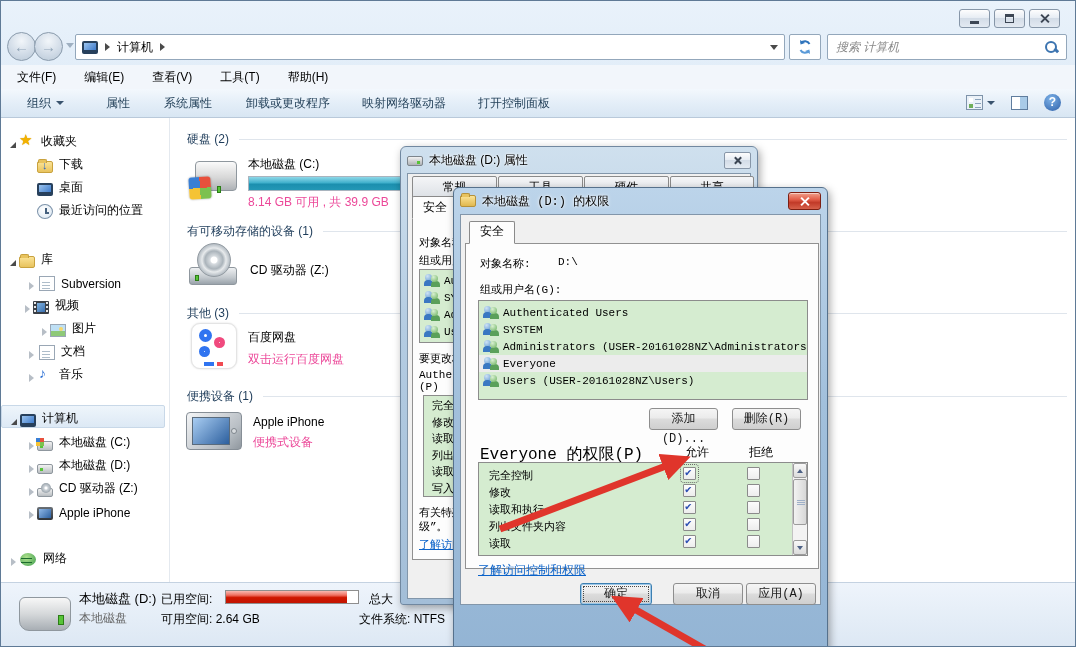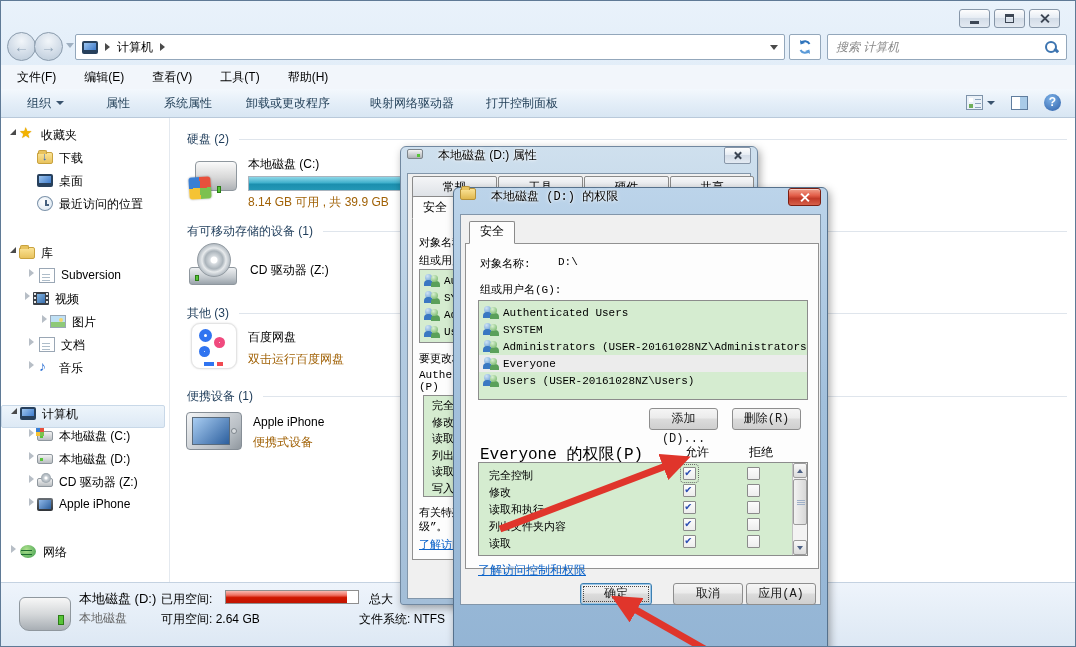--- a/index.html
+++ b/index.html
@@ -49,21 +49,21 @@
     linear-gradient(#fff,#fff) 2px 2px/4px 4px no-repeat,
     linear-gradient(#6fae5a,#6fae5a) 2px 8px/4px 4px no-repeat,
     repeating-linear-gradient(#8aa2bb 0 1px,transparent 1px 4px) 8px 3px/6px 9px no-repeat,#eaf1f8}
   .ic-preview{width:17px;height:14px;border:1px solid #5f7d9e;background:linear-gradient(to right,#fff 55%,#a9cbe8 55%)}
   .ic-help{width:17px;height:17px;border-radius:50%;background:radial-gradient(circle at 40% 30%,#7db2e8,#2d5fa8);color:#fff;font-weight:bold;font-size:12px;line-height:17px;text-align:center}
 
   
   .bodyarea{position:absolute;left:0;right:0;top:117px;height:466px;background:#fff}
   .sidebar{position:absolute;left:0;top:0;width:168px;height:100%;background:#fff;padding-top:9px;overflow:hidden}
   .sep-v{position:absolute;left:168px;top:0;width:1px;height:100%;background:#e4e9ef}
-  .srow{display:flex;align-items:flex-start;height:23px;padding-left:8px;white-space:nowrap}
+  .srow{display:flex;align-items:flex-end;height:23px;padding-left:8px;white-space:nowrap}
   .srow.child{padding-left:36px}
   .srow .slabel{margin-left:6px}
   .srow.sel{background:linear-gradient(#eef5fb,#dde9f5);border:1px solid #c8d8e8;border-radius:2px;margin-right:4px}
   .exp{width:10px;height:10px;position:relative;flex:0 0 10px}
   .exp.open::before{content:"";position:absolute;left:1px;top:2px;border-left:6px solid transparent;border-bottom:6px solid #4a4a4a}
   .exp.closed::before{content:"";position:absolute;left:2px;top:1px;border-top:4px solid transparent;border-bottom:4px solid transparent;border-left:5px solid #b7bec6}
   .g1{margin-top:26px}.g2{margin-top:22px}.g3{margin-top:24px}
 
   
   .ic{width:16px;height:16px;flex:0 0 16px;position:relative;display:inline-block}
@@ -97,21 +97,21 @@
   .ic-net{background:radial-gradient(circle at 40% 35%,#aee08c,#3f9e4f);border-radius:50%;width:13px;height:13px;margin:1px}
   .ic-net::before{content:"";position:absolute;left:1px;top:5px;width:11px;height:3px;border-top:1px solid #1d6b2e;border-bottom:1px solid #1d6b2e}
 
   
   .main{position:absolute;left:178px;right:0;top:0;height:100%;background:#fff}
   .ghead{position:absolute;left:8px;right:8px;display:flex;align-items:center;color:#1e3c5a}
   .ghead::after{content:"";flex:1;height:1px;background:#dfe5ec;margin-left:10px}
   .item{position:absolute;display:flex}
   .item .txt{margin-left:11px;position:relative}
   .title{color:#000}
-  .caption{color:#a16207}
+  .caption{color:#ec4899}
   .capbar{width:153px;height:15px;border:1px solid #a9b4be;background:#fff;margin:3px 0}
   .capfill{height:100%;background:linear-gradient(#8fd8e8,#3fb0cc 45%,#1b8fae 55%,#2398b6)}
 
   .big-hdd{width:48px;height:38px;position:relative;margin-top:8px}
   .big-hdd .bodyp{position:absolute;left:6px;top:0;right:0;height:30px;border-radius:4px;
     background:linear-gradient(#fafafa,#d8d8d8 55%,#aeb2b6);border:1px solid #8f979e}
   .big-hdd .led{position:absolute;left:28px;bottom:6px;width:4px;height:7px;background:#57c438;border:1px solid #2c7d17}
   .big-hdd .flag{position:absolute;left:0;bottom:0;width:22px;height:22px;transform:rotate(-4deg);
     background:conic-gradient(#e8503c 0 25%,#7cc14f 0 50%,#f5c334 0 75%,#3a7fd5 0);border-radius:3px;box-shadow:0 0 2px rgba(0,0,0,.4)}
   .big-cd{width:50px;height:44px;position:relative}
@@ -135,21 +135,21 @@
   .details{position:absolute;left:0;right:0;bottom:0;height:64px;
     background:linear-gradient(#eef4fb,#dde8f4);border-top:1px solid #c4d2e1}
   .big-disk{position:absolute;left:18px;top:14px;width:52px;height:34px;border-radius:6px 6px 10px 10px;
     background:linear-gradient(#f7f7f7,#d5d8da 50%,#a8aeb4);border:1px solid #8f979e}
   .big-disk::after{content:"";position:absolute;right:6px;bottom:5px;width:4px;height:8px;background:#57c438;border:1px solid #2c7d17}
   .usedbar{position:absolute;left:224px;top:7px;width:134px;height:14px;border:1px solid #8e8e8e;background:#fff}
   .usedfill{height:100%;background:linear-gradient(#f8b9b1,#ef6f60 35%,#cf1600 55%,#c21400)}
 
   
   .dlg{position:absolute;border-radius:6px 6px 3px 3px;padding:0 6px 6px 6px;box-shadow:2px 3px 8px rgba(0,0,0,.35)}
-  .dlg-title{height:26px;display:flex;align-items:flex-start;gap:15px;text-shadow:0 0 4px #fff,0 0 2px #fff;white-space:nowrap}
+  .dlg-title{height:26px;display:flex;align-items:center;gap:6px;text-shadow:0 0 4px #fff,0 0 2px #fff;white-space:nowrap}
   .client{position:relative;background:#f0f0f0;border:1px solid #8296aa;width:100%}
   .dlg-props{left:399px;top:145px;width:358px;height:459px;z-index:10;
     background:linear-gradient(#cfe0ee,#b4cce2 40%,#a3bed8);border:1px solid #7188a0}
   .dlg-perms{left:452px;top:186px;width:375px;height:540px;z-index:20;
     background:linear-gradient(#bcd4ea,#a2c0dc 40%,#8fb1d2);border:1px solid #56718c}
   .dlg-props .client{height:426px}
   .dlg-perms .client{height:391px}
   .xbtn-gray{margin-left:auto;width:27px;height:17px;border:1px solid #8796a8;border-radius:2px;
     background:linear-gradient(#fdfdfd,#e7edf4 45%,#d3dce7 50%,#e3eaf2);display:flex;align-items:center;justify-content:center}
   .xbtn-gray .g-x{width:9px;height:9px}
@@ -249,21 +249,21 @@
     </div>
     <div class="tbtn" style="margin-left:38px">
         <span>属性</span>
       </div>
     <div class="tbtn" style="margin-left:30px">
         <span>系统属性</span>
       </div>
     <div class="tbtn" style="margin-left:30px">
         <span>卸载或更改程序</span>
       </div>
-    <div class="tbtn" style="margin-left:36px">
+    <div class="tbtn" style="margin-left:28px">
         <span>映射网络驱动器</span>
       </div>
     <div class="tbtn" style="margin-left:28px">
         <span>打开控制面板</span>
       </div>
     <div class="tb-right">
       <span style="display:flex;align-items:center;gap:4px">
         <span class="ic-views"></span>
         <span class="dd"></span>
       </span>

